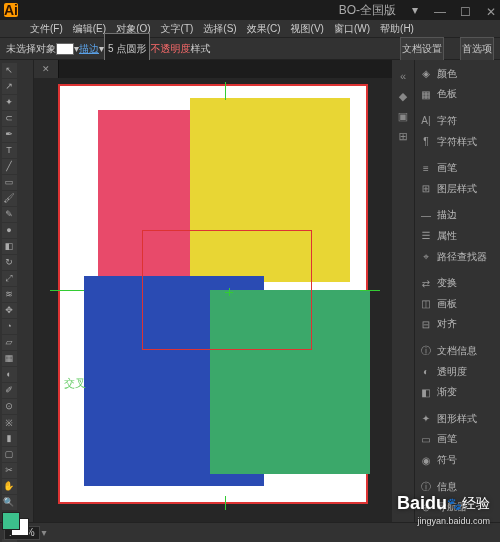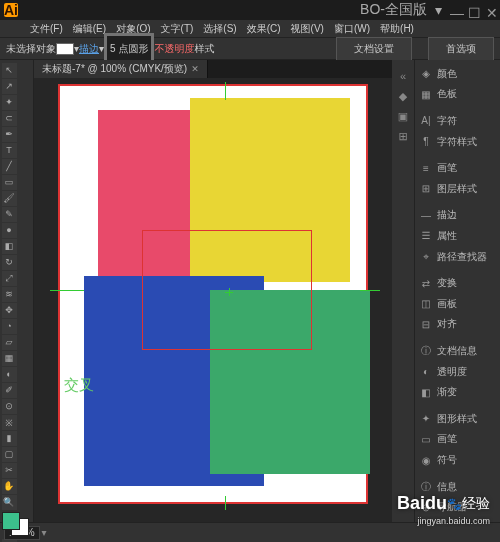--- a/index.html
+++ b/index.html
@@ -1,30 +1,30 @@
 <!DOCTYPE html>
 <html><head>
 <meta charset="utf-8">
 <style>
   * { margin: 0; padding: 0; box-sizing: border-box; }
   body { background: #323232; font-family: "Microsoft YaHei", Arial, sans-serif; font-size: 10px; color: #c8c8c8; width: 500px; height: 542px; overflow: hidden; }
   .titlebar { height: 20px; background: #1c1c1c; display: flex; align-items: center; padding: 0 4px; }
   .app-icon { width: 14px; height: 14px; background: #ff9a00; color: #2b1200; font-weight: bold; font-size: 14px; display: flex; align-items: center; justify-content: center; border-radius: 2px; margin-right: 6px; }
   .title-spacer { flex: 1; }
-  .title-right { color: #aaa; font-size: 14px; display: flex; align-items: center; gap: 8px; }
+  .title-right { color: #aaa; font-size: 12px; display: flex; align-items: center; gap: 16px; }
   .win-btn { width: 10px; height: 10px; display: inline-block; color: #999; }
   .menubar { height: 18px; background: #323232; display: flex; align-items: center; padding-left: 26px; gap: 2px; border-bottom: 1px solid #222; }
   .menubar span { padding: 0 4px; color: #ccc; font-size: 10px; cursor: default; }
   .options-bar { height: 22px; background: #323232; display: flex; align-items: center; padding: 0 6px; border-bottom: 1px solid #222; font-size: 10px; }
   .opt-label { color: #ccc; }
   .opt-swatch { width: 18px; height: 12px; border: 1px solid #666; background: #fff; }
   .opt-link { color: #5aa0e6; text-decoration: underline; cursor: pointer; }
   .opt-red { color: #ff6b6b; }
-  .opt-field { background: #1f1f1f; border: 3px solid #737373; padding: 0 3px; color: #ccc; height: 31px; display: flex; align-items: center; }
-  .opt-btn { background: #3a3a3a; border: 1px solid #555; padding: 0 17px; height: 24px; display: flex; align-items: center; margin-left: auto; }
+  .opt-field { background: #1f1f1f; border: 1px solid #737373; padding: 0 3px; color: #ccc; height: 31px; display: flex; align-items: center; }
+  .opt-btn { background: #3a3a3a; border: 1px solid #555; padding: 0 1px; height: 24px; display: flex; align-items: center; margin-left: auto; }
   .main { display: flex; height: 462px; }
   .toolbox { width: 34px; background: #323232; border-right: 1px solid #222; display: flex; flex-wrap: wrap; align-content: flex-start; padding: 2px 1px; gap: 0; }
   .tool { width: 15px; height: 15px; margin: 0.5px; background: #3a3a3a; display: flex; align-items: center; justify-content: center; font-size: 9px; color: #aaa; cursor: pointer; }
   .fillstroke { width: 31px; height: 24px; margin: 2px 1px; position: relative; }
   .fillbox { position: absolute; width: 18px; height: 18px; border: 1px solid #222; background: #3cc08c; top: 0; left: 0; }
   .strokebox { position: absolute; width: 18px; height: 18px; border: 1px solid #222; background: #fff; bottom: 0; right: 2px; }
   .doc-area { flex: 1; background: #262626; display: flex; flex-direction: column; position: relative; overflow: hidden; }
   .doc-tab { height: 18px; background: #1c1c1c; display: flex; align-items: center; }
   .tab { background: #323232; padding: 0 8px; height: 18px; display: flex; align-items: center; gap: 4px; color: #ccc; font-size: 10px; border-right: 1px solid #111; }
   .tab-close { color: #999; font-size: 9px; }
@@ -34,21 +34,21 @@
   .r-pink { background: #e84a6a; left: 38px; top: 24px; width: 122px; height: 170px; }
   .r-yellow { background: #e8d634; left: 130px; top: 12px; width: 160px; height: 184px; }
   .r-blue { background: #2a4bb3; left: 24px; top: 190px; width: 180px; height: 210px; }
   .r-green { background: #3ba86a; left: 150px; top: 204px; width: 160px; height: 184px; }
   .sel-box { position: absolute; border: 1px solid #d33; left: 82px; top: 144px; width: 170px; height: 120px; pointer-events: none; }
   .center-mark { position: absolute; left: 165px; top: 202px; width: 8px; height: 8px; }
   .center-mark::before, .center-mark::after { content: ''; position: absolute; background: #3c3; }
   .center-mark::before { width: 8px; height: 1px; top: 4px; }
   .center-mark::after { height: 8px; width: 1px; left: 4px; }
   .side-mark { position: absolute; background: #3c3; }
-  .guide-text { position: absolute; color: #6c6; font-size: 15px; }
+  .guide-text { position: absolute; color: #6c6; font-size: 11px; }
   .panel-strip { width: 22px; background: #323232; display: flex; flex-direction: column; padding-top: 6px; }
   .panel-strip .pico { width: 18px; height: 18px; margin: 1px auto; display: flex; align-items: center; justify-content: center; color: #888; font-size: 11px; cursor: pointer; }
   .panels { width: 86px; background: #323232; border-left: 1px solid #222; display: flex; flex-direction: column; padding: 4px 0; overflow: hidden; }
   .panel-item { display: flex; align-items: center; height: 20px; padding: 0 4px; gap: 4px; color: #bbb; font-size: 10px; cursor: pointer; margin-bottom: 1px; }
   .pi-icon { width: 14px; height: 14px; display: flex; align-items: center; justify-content: center; color: #999; font-size: 10px; flex-shrink: 0; }
   .pi-label { white-space: nowrap; overflow: hidden; }
   .panel-sep { height: 6px; }
   .statusbar { height: 20px; background: #323232; border-top: 1px solid #222; display: flex; align-items: center; padding: 0 4px; }
   .zoom-box { background: #1f1f1f; border: 1px solid #444; padding: 0 4px; height: 14px; display: flex; align-items: center; font-size: 10px; }
   .watermark { position: absolute; right: 10px; bottom: 28px; color: #fff; font-size: 14px; display: flex; align-items: center; gap: 0; text-shadow: 0 0 4px rgba(0,0,0,.6); pointer-events: none; }
@@ -130,21 +130,20 @@
       <div class="strokebox"></div>
       <div class="fillbox"></div>
     </div>
     <div class="tool">◪</div>
 
   </div>
 
   <div class="doc-area">
     <div class="doc-tab">
       <div class="tab">
-        <span>未标题-7* @ 100% (CMYK/预览)</span>
         <span class="tab-close">✕</span>
       </div>
     </div>
     <div class="canvas-wrap">
       <div class="artboard">
         <div class="rect r-pink"></div>
         <div class="rect r-yellow"></div>
         <div class="rect r-blue"></div>
         <div class="rect r-green"></div>
         <div class="sel-box"></div>

